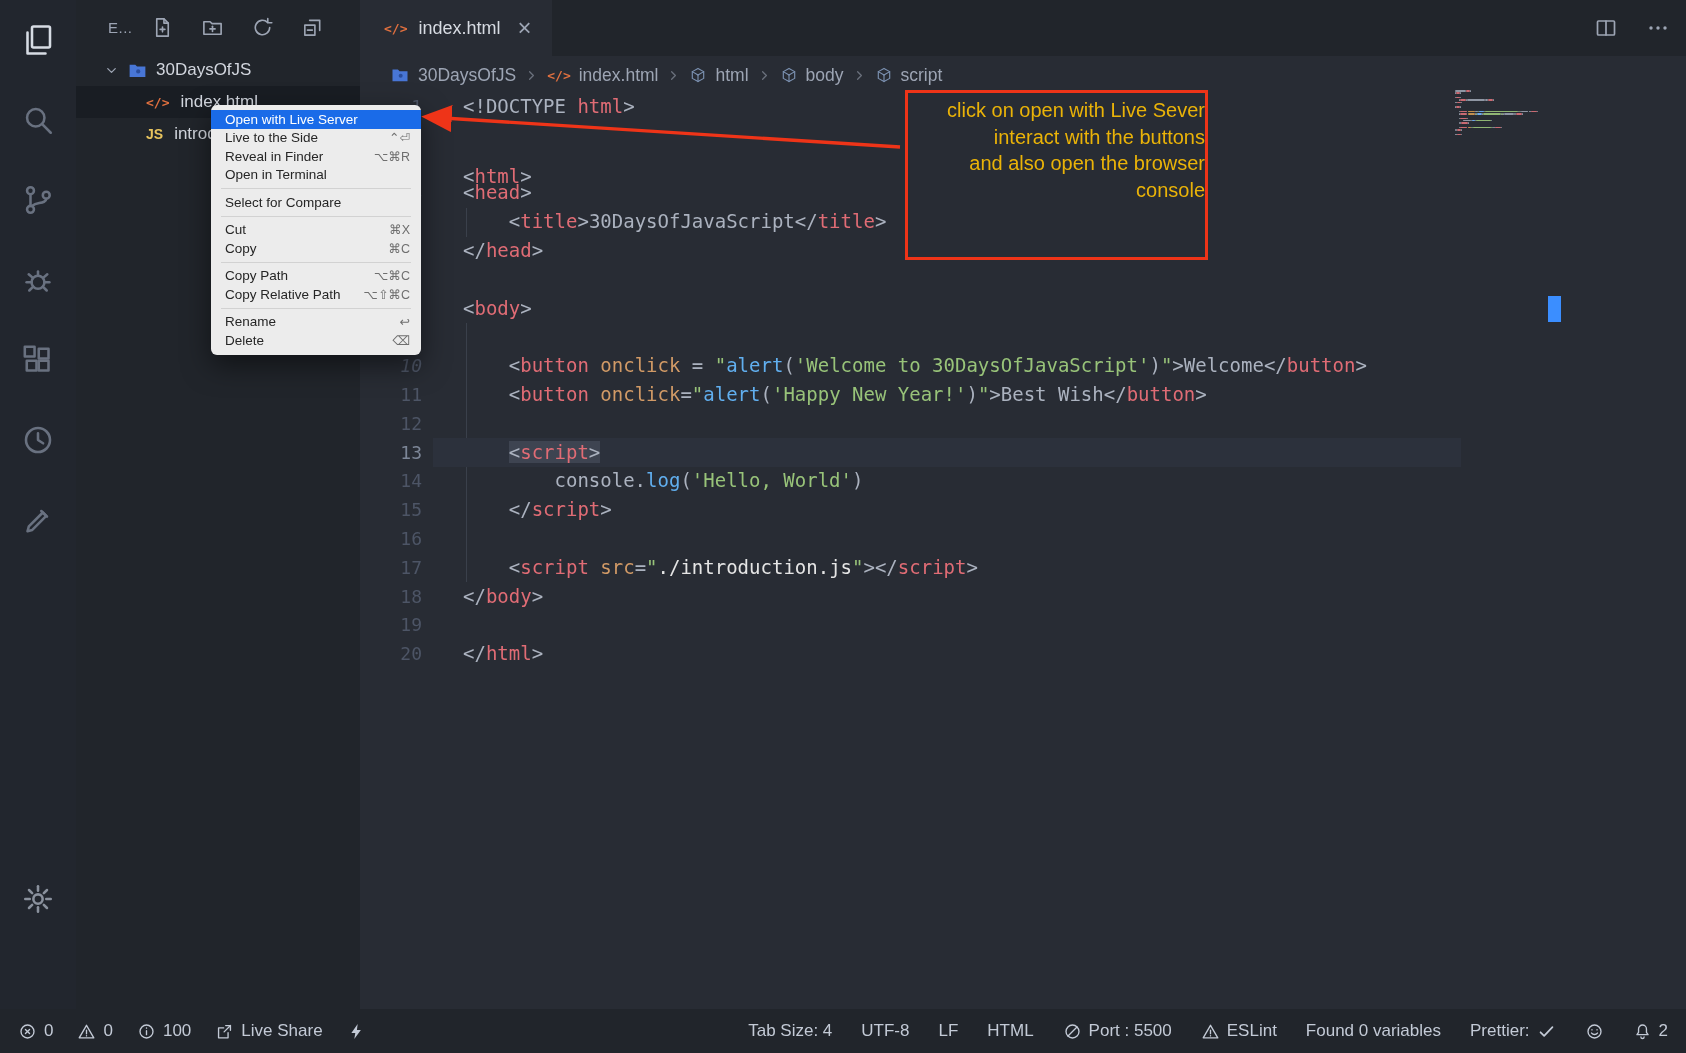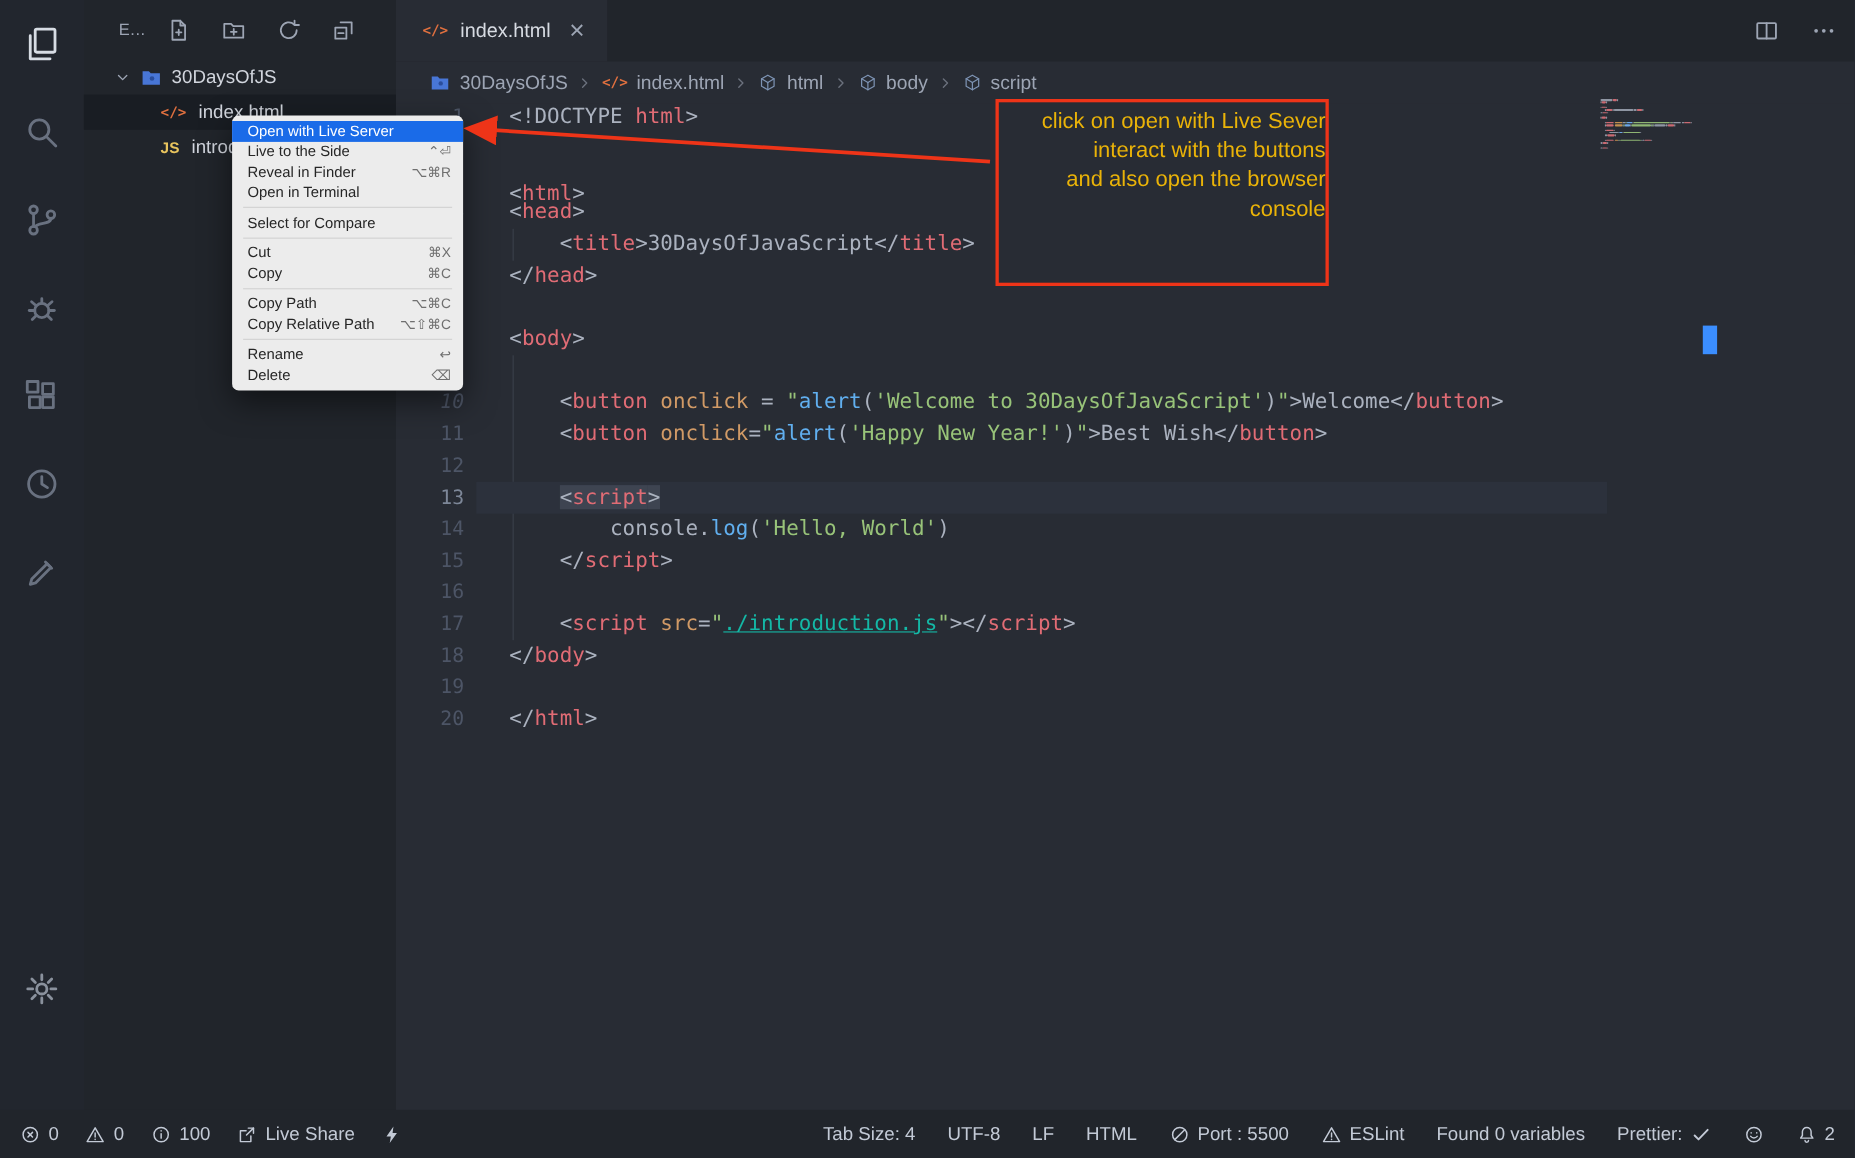--- a/index.html
+++ b/index.html
@@ -50,21 +50,21 @@
   .bc-cube svg{width:18px;height:18px}
   .bc-code{color:#e0703f;font-family:"DejaVu Sans Mono",monospace;font-weight:bold;font-size:13px}
 
   
   .code{position:absolute;left:360px;top:92px;right:0;bottom:44px;font-family:"DejaVu Sans Mono",monospace;font-size:19px;z-index:2}
   .gutter-num{position:absolute;left:0;width:62px;height:29px;line-height:29px;text-align:right;color:#4d5566;font-size:18px}
   .gutter-num.act{color:#7d8798}
   .codeline{position:absolute;left:103px;height:29px;line-height:29px;white-space:pre;color:#abb2bf}
   .line-hl{position:absolute;left:73px;width:1028px;height:29px;background:#2c313c}
   .c-p{color:#abb2bf}.c-t{color:#e06c75}.c-a{color:#d19a66}.c-s{color:#98c379}.c-f{color:#61afef}
-  .c-u{color:#14b8a6;text-decoration:underline}
+  .c-u{color:#e5e5e5;}
   .sel{background:#3e4451}
   .indent-guide{position:absolute;width:1px;background:#3a404b;left:106px}
 
   
   .minimap{position:absolute;left:1455px;top:90px;width:92px;height:70px;z-index:3;cursor:pointer}
   .mm-seg{position:absolute;height:1.6px;border-radius:1px}
   .overview-marker{position:absolute;left:1548px;top:296px;width:13px;height:26px;background:#3b8eff;z-index:3;cursor:pointer}
 
   
   .menu{position:absolute;left:211px;top:105px;width:210px;background:#ececec;border-radius:6px;padding:5px 0;box-shadow:0 10px 28px rgba(0,0,0,.5);font-size:13.5px;color:#262626;z-index:50}

